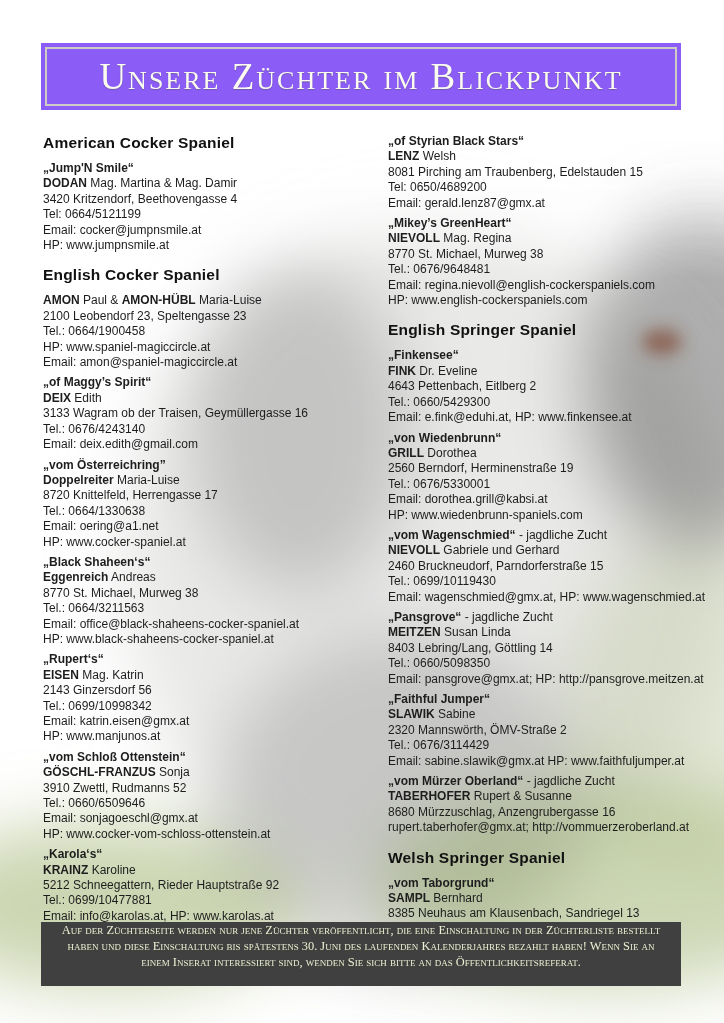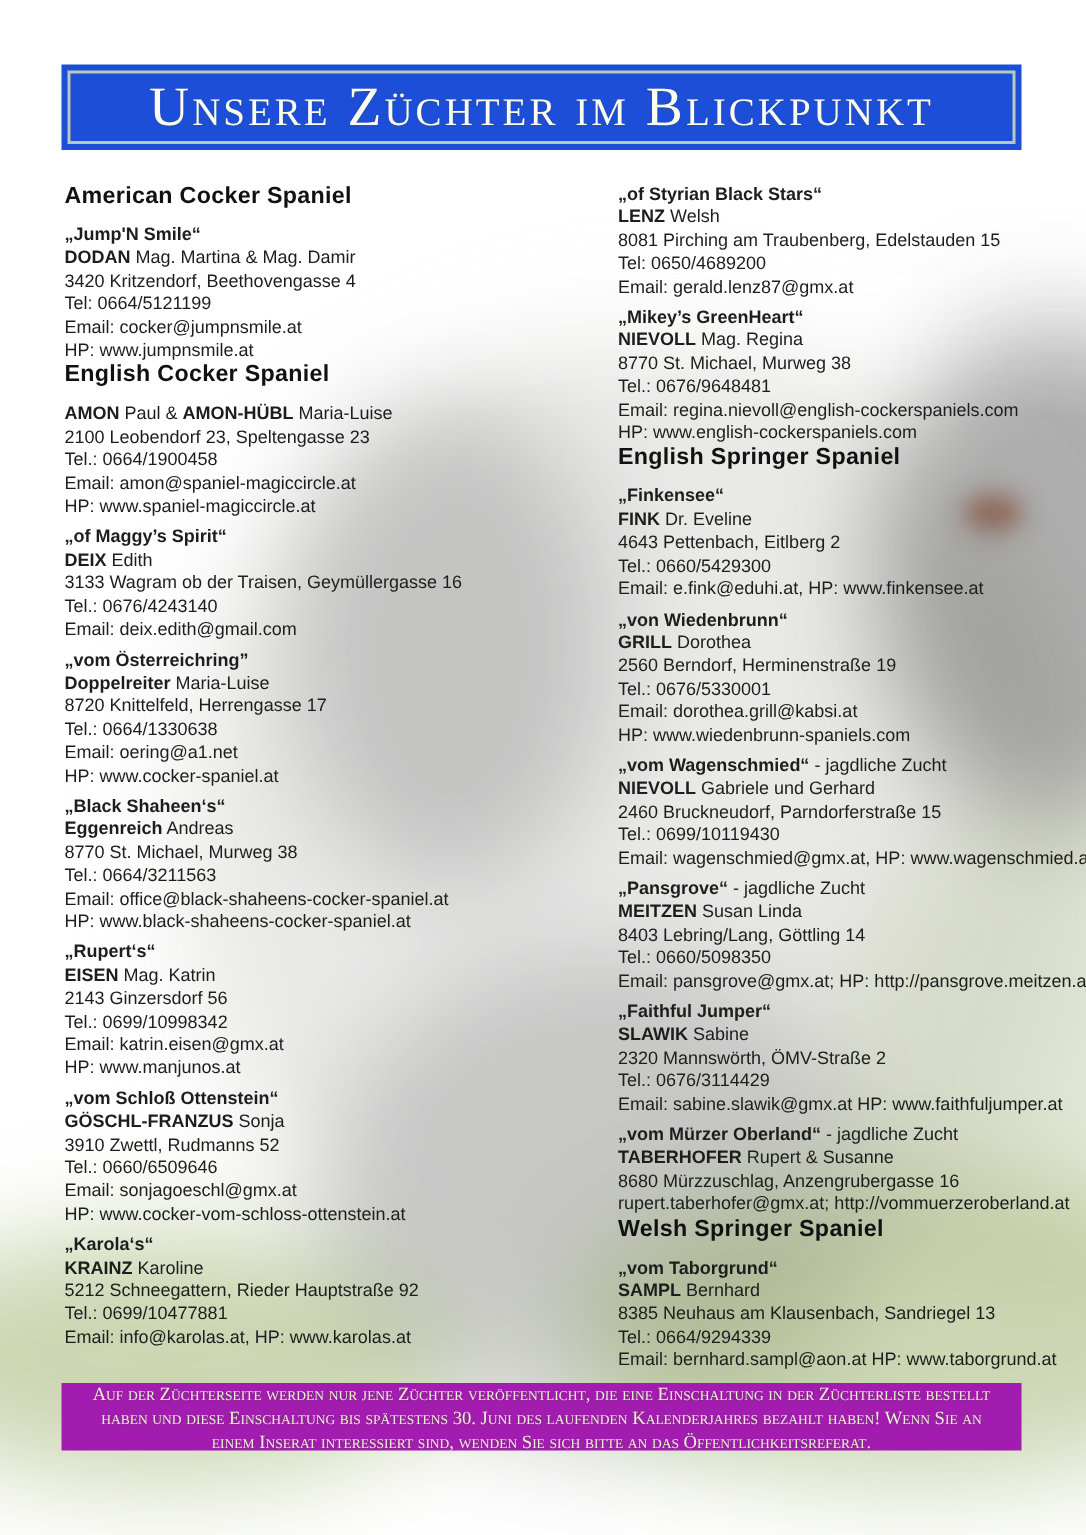--- a/index.html
+++ b/index.html
@@ -4,50 +4,50 @@
 <style>
   html,body { margin:0; padding:0; background:#ffffff; }
   .page {
     position:relative; width:724px; height:1023px; overflow:hidden;
     background:#ffffff; font-family:"Liberation Sans", sans-serif;
   }
   .bg { position:absolute; left:0; top:0; width:724px; height:1023px; z-index:0; }
 
   
   .title-banner {
-    position:absolute; left:41px; top:43px; width:640px; height:57px;
-    background:#1d4ed8; z-index:2;
+    position:absolute; left:41px; top:43px; width:640px; height:67px;
+    background:#8b5cf6; z-index:2;
     display:flex; align-items:center; justify-content:center;
   }
   .title-banner::before {
     content:""; position:absolute; inset:4px;
     border:2px solid rgba(222,233,185,0.8); pointer-events:none;
   }
   .title-text {
     font-family:"Liberation Serif", serif; font-variant:small-caps;
     font-size:37px; letter-spacing:2px; color:#fbfbf1; font-weight:400;
     text-shadow:0 1px 1px rgba(70,90,30,0.35);
   }
   .footer-banner {
-    position:absolute; left:41px; top:922px; width:640px; height:45px;
-    background:#a21caf; z-index:2;
-    display:flex; align-items:center; justify-content:center;
+    position:absolute; left:41px; top:922px; width:640px; height:64px;
+    background:#404040; z-index:2;
+    display:flex; align-items:flex-start; justify-content:center;
   }
   .footer-text {
     font-family:"Liberation Serif", serif; font-variant:small-caps;
     font-size:12.4px; line-height:16px; color:#ebefd8; text-align:center;
     padding:0 16px; text-shadow:0 1px 1px rgba(70,90,30,0.35);
   }
 
   
   .columns {
-    position:absolute; left:43px; top:122px; width:660px; z-index:1;
-    display:grid; grid-template-columns:345px 1fr;gap:24px;
-  }
-  .section + .section { }
+    position:absolute; left:43px; top:134px; width:660px; z-index:1;
+    display:grid; grid-template-columns:345px 1fr;
+  }
+  .section + .section { margin-top:13px; }
   .breed-heading {
     font-size:15.5px; font-weight:bold; color:#111111;
     margin:0 0 9px 0; letter-spacing:0.2px;
   }
   .entry + .entry { margin-top:5px; }
   .line {
     font-size:12px; line-height:15.4px; color:#1d1d1d; white-space:nowrap;
   }
   .b { font-weight:bold; }
 </style>
@@ -100,22 +100,22 @@
             <div class="line">Email: cocker@jumpnsmile.at</div>
             <div class="line">HP: www.jumpnsmile.at</div>
           </div>
         </section>
         <section class="section">
           <h2 class="breed-heading">English Cocker Spaniel</h2>
           <div class="entry">
             <div class="line"><span class="b">AMON</span><span> Paul &amp; </span><span class="b">AMON-HÜBL</span><span> Maria-Luise</span></div>
             <div class="line">2100 Leobendorf 23, Speltengasse 23</div>
             <div class="line">Tel.: 0664/1900458</div>
+            <div class="line">HP: www.spaniel-magiccircle.at</div>
             <div class="line">Email: amon@spaniel-magiccircle.at</div>
-            <div class="line">HP: www.spaniel-magiccircle.at</div>
           </div>
           <div class="entry">
             <div class="line"><span class="b">„of Maggy’s Spirit“</span></div>
             <div class="line"><span class="b">DEIX</span><span> Edith</span></div>
             <div class="line">3133 Wagram ob der Traisen, Geymüllergasse 16</div>
             <div class="line">Tel.: 0676/4243140</div>
             <div class="line">Email: deix.edith@gmail.com</div>
           </div>
           <div class="entry">
             <div class="line"><span class="b">„vom Österreichring”</span></div>

